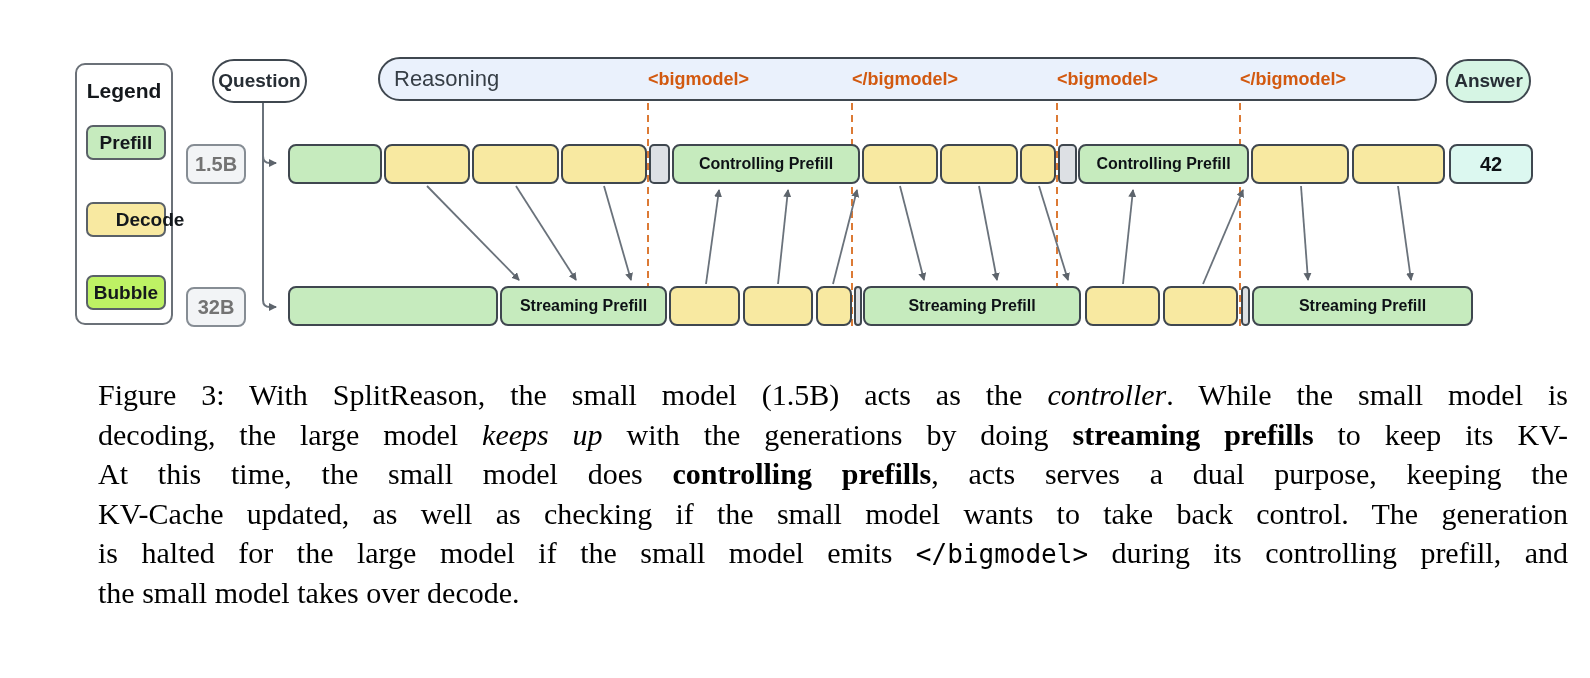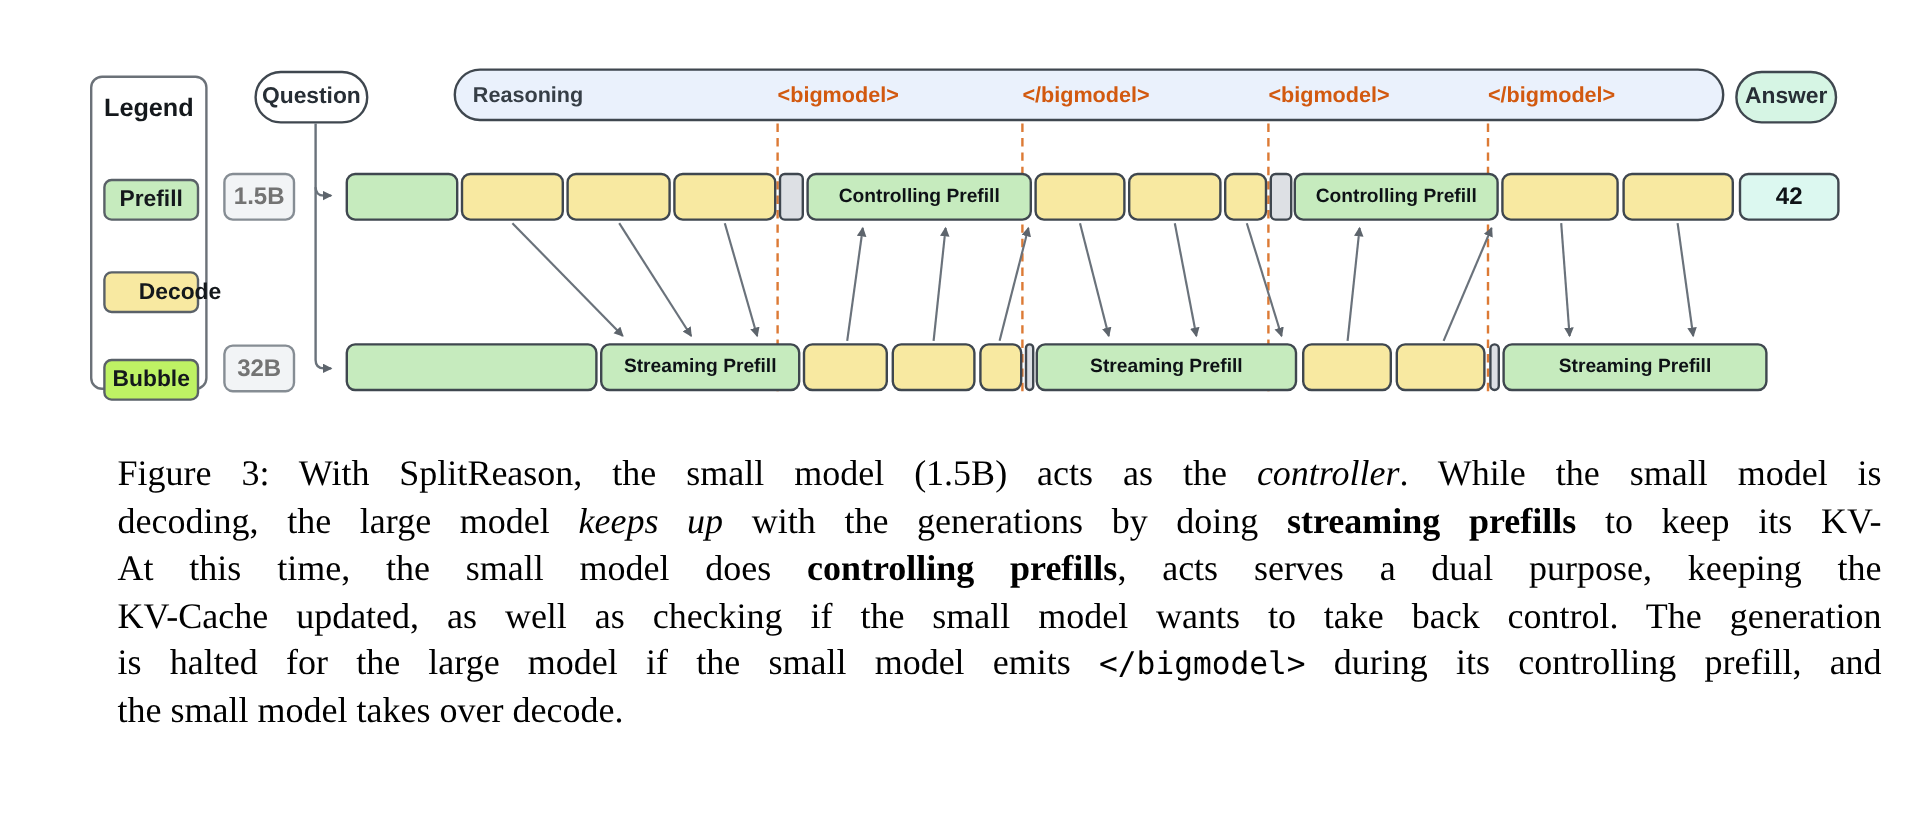--- a/index.html
+++ b/index.html
@@ -15,31 +15,31 @@
   .block.result{background:var(--result);font-size:20px;}
   
   .pill{position:absolute;box-sizing:border-box;border:2.5px solid var(--block-border);
         border-radius:22px;display:flex;align-items:center;justify-content:center;
         font-weight:bold;font-size:19px;color:#272e35;background:#fff;}
   #answer-pill{background:var(--answer-fill);}
   
   #reasoning-bar{position:absolute;box-sizing:border-box;background:var(--reasoning-fill);
         border:2.5px solid var(--block-border);border-radius:22px;}
   #reasoning-label{position:absolute;left:14px;top:0;height:100%;display:flex;align-items:center;
-        font-weight:bold;font-size:18px;color:#363e46;}
+        font-weight:normal;font-size:22px;color:#363e46;}
   .tag{position:absolute;top:0;height:100%;display:flex;align-items:center;
         font-weight:bold;font-size:18px;color:var(--tag-text);white-space:nowrap;}
   
   #legend-box{position:absolute;box-sizing:border-box;background:#fff;
         border:2px solid #6b7178;border-radius:10px;}
   #legend-title{position:absolute;left:0;right:0;top:14px;text-align:center;
         font-weight:bold;font-size:21px;color:#14181c;}
   .legend-item{position:absolute;left:9px;width:80px;height:35px;box-sizing:border-box;
         border:2px solid #5a6168;border-radius:7px;display:flex;align-items:center;
-        justify-content:center;font-weight:bold;font-size:19px;color:#14181c;margin-top:24px;}
+        justify-content:center;font-weight:bold;font-size:19px;color:#14181c;}
   
   .model-label{position:absolute;box-sizing:border-box;background:var(--label-fill);
         border:2px solid #868d94;border-radius:8px;display:flex;align-items:center;
         justify-content:center;font-weight:bold;font-size:20px;color:#737373;}
   
   #overlay{position:absolute;left:0;top:0;pointer-events:none;}
   
   #caption{position:absolute;left:62px;top:375px;width:1470px;
         font-family:"Liberation Serif",serif;font-size:30px;color:#000;margin-left:36px;}
   .cap-line{height:39.5px;line-height:39.5px;text-align:justify;text-align-last:justify;

